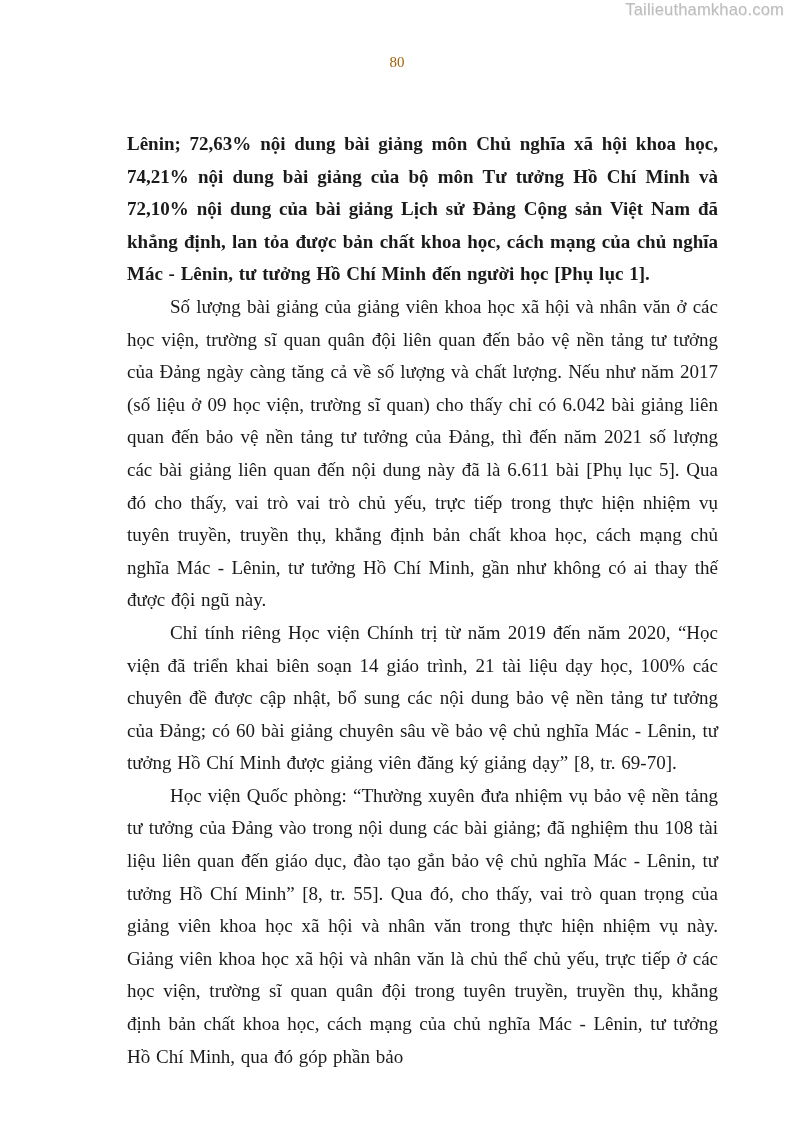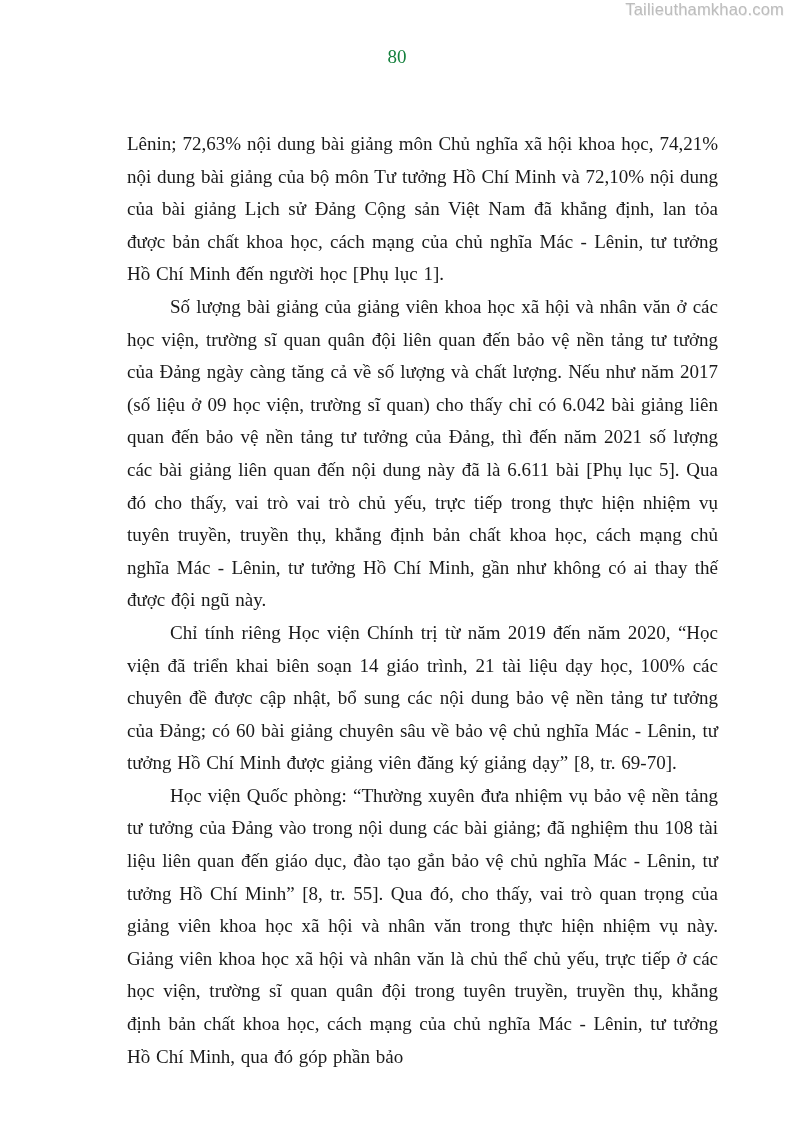--- a/index.html
+++ b/index.html
@@ -22,45 +22,46 @@
     right: 10px;
     font-family: "Liberation Sans", "DejaVu Sans", sans-serif;
     font-size: 16.5px;
     color: #bdbdbd;
     text-shadow: 0.5px 0.5px 0 #e9e9e9;
     letter-spacing: 0.2px;
     user-select: none;
   }
   .page-number {
     position: absolute;
-    top: 46px;
+    top: 54px;
     left: 0;
     width: 100%;
     text-align: center;
-    font-size: 19px;
-    color: #15803d;
+    font-size: 15px;
+    color: #a16207;
   }
   .body-text {
     position: absolute;
     top: 128px;
     left: 127px;
     width: 591px;
     font-size: 19px;
     line-height: 32.6px;
     text-align: justify;
     text-justify: inter-word;
   }
   .para {
     margin: 0;
     padding: 0;
     text-indent: 43px;
     word-spacing: 1px;
   }
   .para.no-indent {
     text-indent: 0;
+    font-weight: bold;
   }
 </style>
 </head>
 <body>
 
 <div class="page">
   <div class="watermark">Tailieuthamkhao.com</div>
 
   <div class="page-number">80</div>
 

